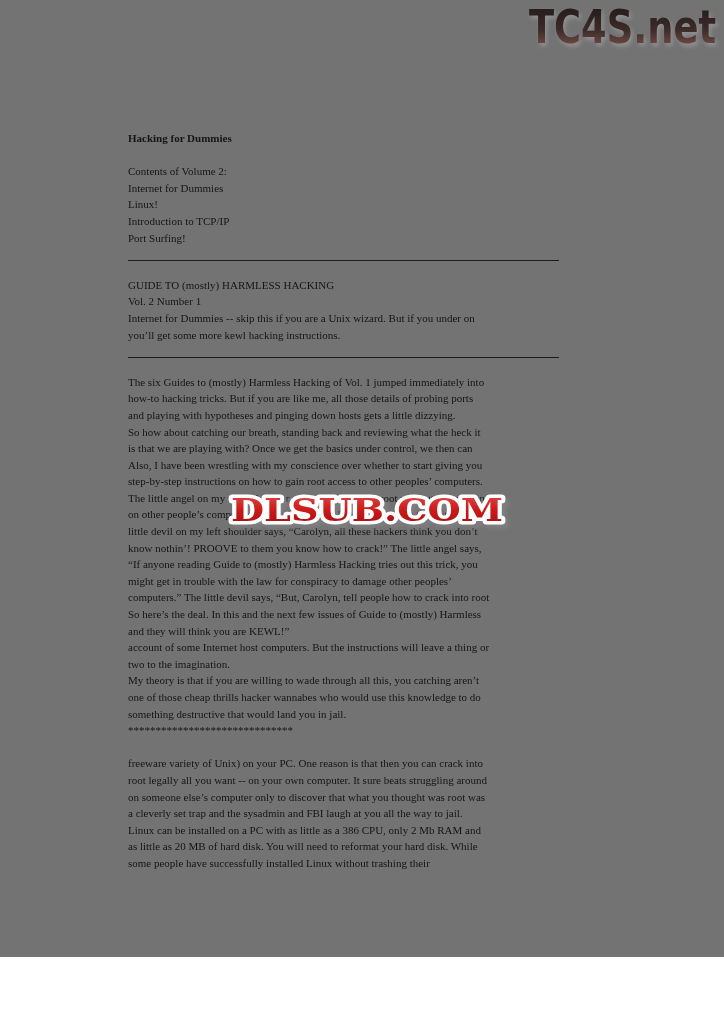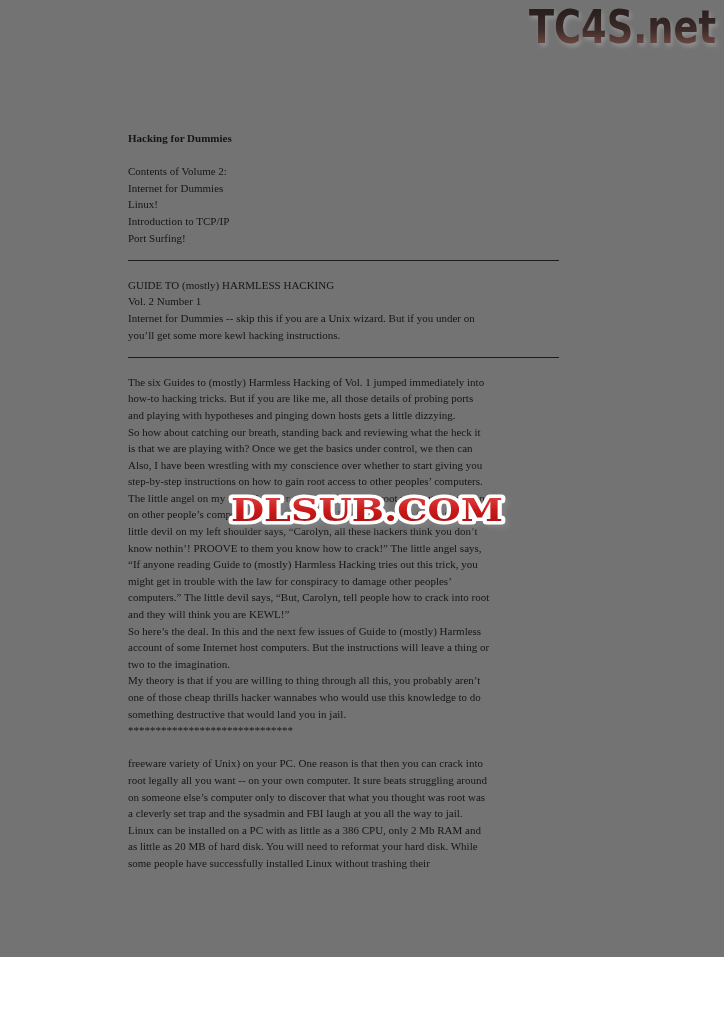--- a/index.html
+++ b/index.html
@@ -110,25 +110,25 @@
       <div class="line">is that we are playing with? Once we get the basics under control, we then can</div>
       <div class="line">Also, I have been wrestling with my conscience over whether to start giving you</div>
       <div class="line">step-by-step instructions on how to gain root access to other peoples’ computers.</div>
       <div class="line">The little angel on my right shoulder whispers, “Gaining root without permission</div>
       <div class="line">on other people’s computers is not nice. So don’t tell people how to do it.” The</div>
       <div class="line">little devil on my left shoulder says, “Carolyn, all these hackers think you don’t</div>
       <div class="line">know nothin’! PROOVE to them you know how to crack!” The little angel says,</div>
       <div class="line">“If anyone reading Guide to (mostly) Harmless Hacking tries out this trick, you</div>
       <div class="line">might get in trouble with the law for conspiracy to damage other peoples’</div>
       <div class="line">computers.” The little devil says, “But, Carolyn, tell people how to crack into root</div>
+      <div class="line">So here’s the deal. In this and the next few issues of Guide to (mostly) Harmless</div>
       <div class="line">and they will think you are KEWL!”</div>
-      <div class="line">So here’s the deal. In this and the next few issues of Guide to (mostly) Harmless</div>
       <div class="line">account of some Internet host computers. But the instructions will leave a thing or</div>
       <div class="line">two to the imagination.</div>
-      <div class="line">My theory is that if you are willing to thing through all this, you probably aren’t</div>
+      <div class="line">My theory is that if you are willing to wade through all this, you catching aren’t</div>
       <div class="line">one of those cheap thrills hacker wannabes who would use this knowledge to do</div>
       <div class="line">something destructive that would land you in jail.</div>
       <div class="line">******************************</div>
       <div class="line">&nbsp;</div>
       <div class="line">freeware variety of Unix) on your PC. One reason is that then you can crack into</div>
       <div class="line">root legally all you want -- on your own computer. It sure beats struggling around</div>
       <div class="line">on someone else’s computer only to discover that what you thought was root was</div>
       <div class="line">a cleverly set trap and the sysadmin and FBI laugh at you all the way to jail.</div>
       <div class="line">Linux can be installed on a PC with as little as a 386 CPU, only 2 Mb RAM and</div>
       <div class="line">as little as 20 MB of hard disk. You will need to reformat your hard disk. While</div>

